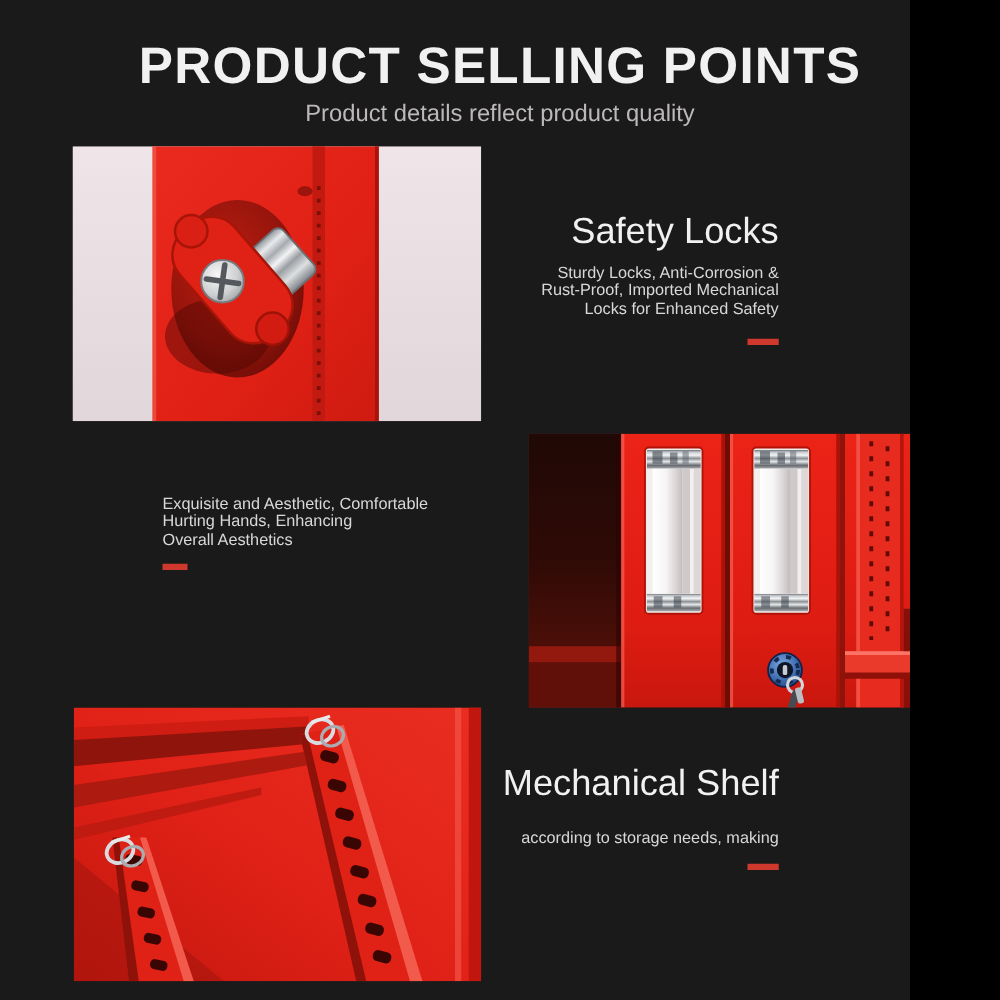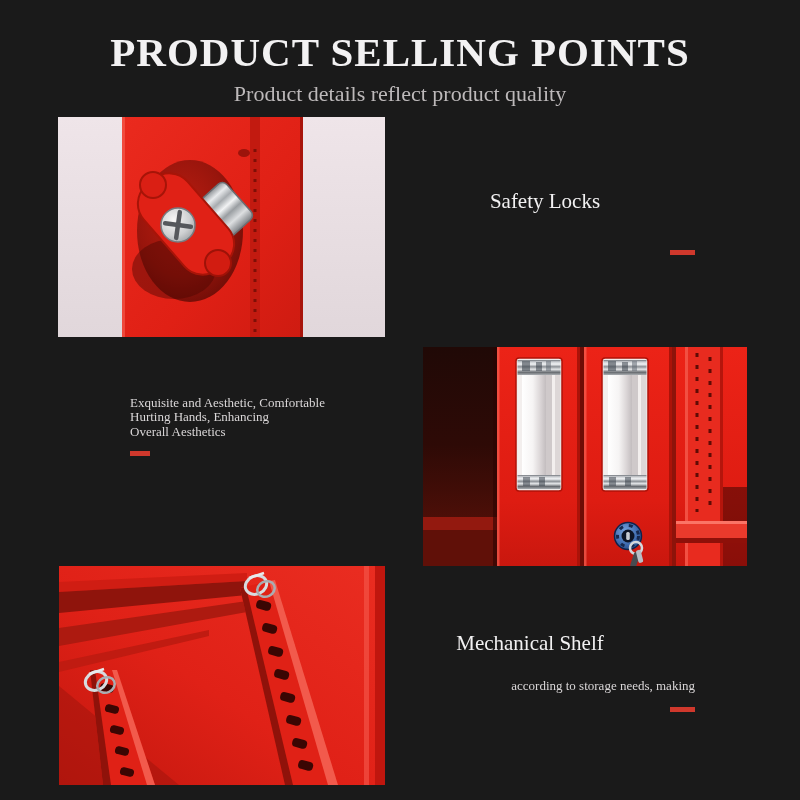--- a/index.html
+++ b/index.html
@@ -1,37 +1,37 @@
 <!DOCTYPE html>
 <html style="--background: #1a1a1a; --accent-red: #cf382c; --title-color: #f2f1f2; --subtitle-color: #bdb9ba; --desc-color: #dad7d8; --cabinet-red: #e32016; --cabinet-red-dark: #9a150c; --cabinet-light: #e9dfe3;"><head>
 <meta charset="utf-8">
 <style>
   html,body{margin:0;padding:0;background:#000;}
   #canvas{
-    position:relative;width:800px;height:800px;overflow:hidden;
+    position:relative;width:728px;height:800px;overflow:hidden;
     background:var(--background,#1a1a1a);
-    font-family:Liberation Serif, serif;
+    font-family:Liberation Sans, sans-serif;
   }
   .page-title{
     position:absolute;top:30px;left:0;width:800px;margin:0;
     text-align:center;color:var(--title-color,#f2f1f2);
     font-size:41px;font-weight:bold;letter-spacing:1px;line-height:1.1;
   }
   .page-subtitle{
     position:absolute;top:81px;left:0;width:800px;margin:0;
     text-align:center;color:var(--subtitle-color,#bdb9ba);
-    font-size:22px;line-height:1.2;font-weight:400;
+    font-size:19px;line-height:1.2;font-weight:400;
   }
   .photo{position:absolute;}
   .photo svg{display:block;width:100%;height:100%;}
   #photo1{left:58px;top:117px;width:327px;height:220px;}
   #photo2{left:423px;top:347px;width:324px;height:219px;}
   #photo3{left:59px;top:566px;width:326px;height:219px;}
   .sec{position:absolute;}
-  .sec-title{margin:16px;font-weight:400;font-size:21px;line-height:31px;color:var(--title-color,#f2f1f2);text-align:center;}
+  .sec-title{margin:0;font-weight:400;font-size:29px;line-height:31px;color:var(--title-color,#f2f1f2);}
   .sec-desc{margin-top:10px;font-size:13px;line-height:14.4px;color:var(--desc-color,#dad7d8);}
   .dash{display:inline-block;width:25px;height:5px;background:var(--accent-red,#cf382c);margin-top:17px;}
   #sec1{right:105px;top:170px;width:300px;text-align:right;}
   #sec2{left:130px;top:382px;width:330px;text-align:left;}
   #sec2 .sec-desc{margin-top:14px;}
   #sec2 .dash{width:20px;margin-top:12px;}
   #sec3{right:105px;top:612px;width:330px;text-align:right;}
   #sec3 .sec-desc{margin-top:20px;}
   #sec3 .dash{margin-top:14px;}
 </style>
@@ -95,20 +95,25 @@
         <g transform="rotate(8 120 108)" stroke="#55585c" stroke-width="4.5" stroke-linecap="round">
           <line x1="107" y1="108" x2="133" y2="108"></line>
           <line x1="120" y1="95" x2="120" y2="121"></line>
         </g>
       </g>
     </svg>
   </div>
 
   <div class="sec" id="sec1">
     <h2 class="sec-title">Safety Locks</h2>
+    <div class="sec-desc">
+      <div>Sturdy Locks, Anti-Corrosion &amp;</div>
+      <div>Rust-Proof, Imported Mechanical</div>
+      <div>Locks for Enhanced Safety</div>
+    </div>
     <span class="dash"></span>
   </div>
 
   <div class="sec" id="sec2">
     <div class="sec-desc">
       <div>Exquisite and Aesthetic, Comfortable</div>
       <div>Hurting Hands, Enhancing</div>
       <div>Overall Aesthetics</div>
     </div>
     <span class="dash"></span>

